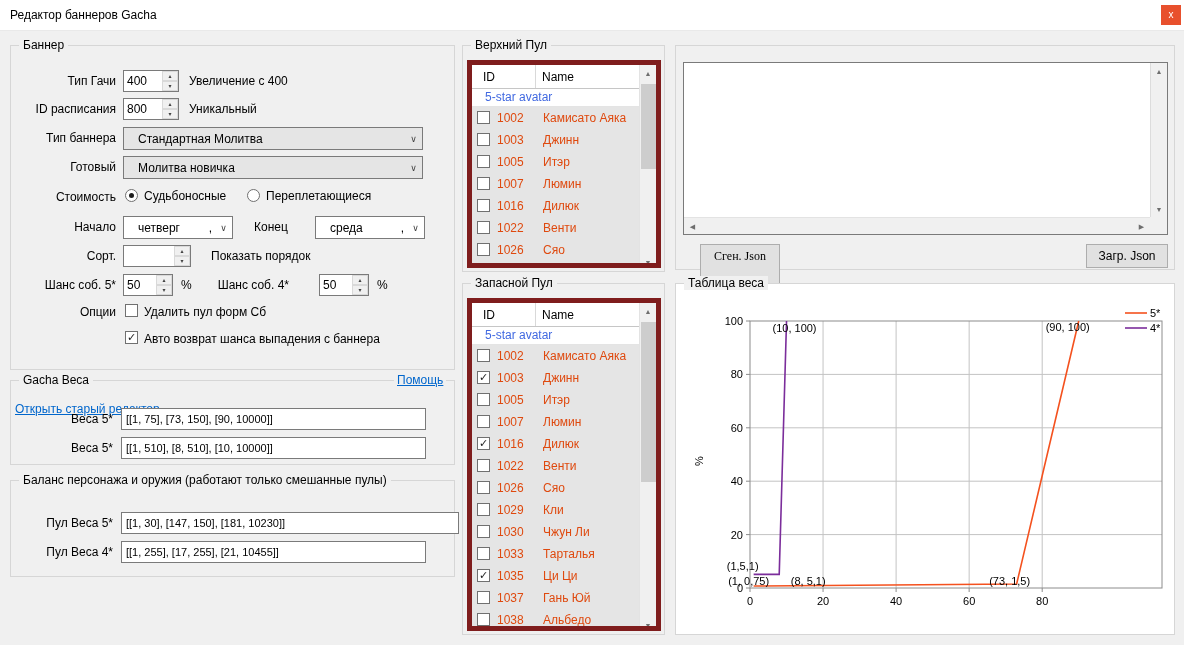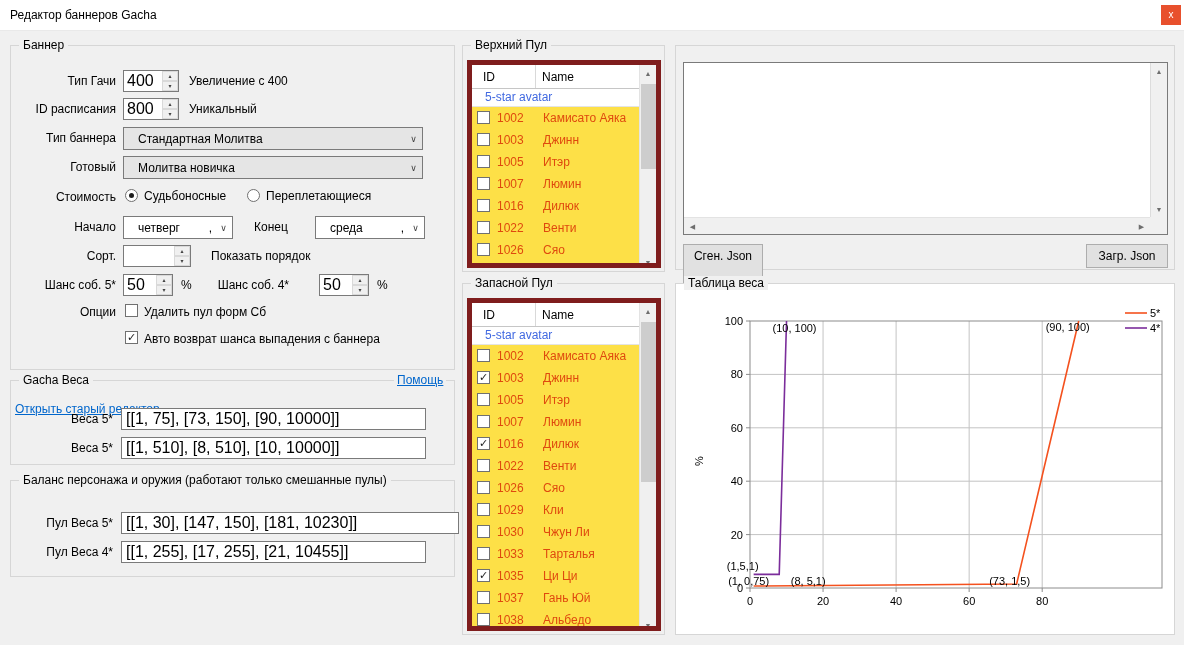--- a/index.html
+++ b/index.html
@@ -10,23 +10,23 @@
               border-bottom:1px solid #e9e9e9; }
   .title { position:absolute; left:10px; top:8px; white-space:nowrap; }
   .close-btn { position:absolute; right:3px; top:5px; width:20px; height:20px; background:#e8502d;
                color:#fff; font-size:10px; line-height:19px; text-align:center; cursor:pointer; }
   .client { position:absolute; left:0; top:31px; width:1184px; height:614px; }
   .group { position:absolute; border:1px solid #d6d6d6; }
   .group-label { position:absolute; top:-8px; left:8px; background:#f0f0f0; padding:0 4px; white-space:nowrap; }
   .lbl { position:absolute; white-space:nowrap; }
   .lbl.r { text-align:right; }
   .tbox { position:absolute; background:#fff; border:1px solid #7a7a7a; font-family:inherit;
-          font-size:16px; padding:2px 4px; outline:none; }
+          font-size:11px; padding:2px 4px; outline:none; }
   .spinner { position:absolute; height:22px; background:#fff; border:1px solid #7a7a7a; display:flex; }
-  .spin-input { flex:1; min-width:0; border:none; outline:none; font-family:inherit; font-size:16px; padding:1px 3px; }
+  .spin-input { flex:1; min-width:0; border:none; outline:none; font-family:inherit; font-size:12px; padding:1px 3px; }
   .spin-btns { width:16px; display:flex; flex-direction:column; }
   .spin-btn { flex:1; background:#f0f0f0; border:1px solid #d9d9d9; font-size:6px; line-height:8px;
               text-align:center; color:#444; cursor:pointer; }
   .combo { position:absolute; height:23px; border:1px solid #7a7a7a; background:#e5e5e5;
            display:flex; align-items:center; padding-left:14px; }
   .combo.white { background:#fff; }
   .combo .suffix { margin-left:auto; padding-right:3px; }
   .combo .arrow { width:17px; text-align:center; color:#444; font-size:9px; flex:none; }
   .combo .arrow.only { margin-left:auto; }
   .radio { position:absolute; display:flex; align-items:center; gap:6px; height:15px; }
@@ -39,21 +39,21 @@
   .btn { position:absolute; background:#e1e1e1; border:1px solid #adadad; text-align:center; cursor:pointer; }
   
   .pool-table { position:absolute; background:#fff; border:5px solid #7f1d1d; overflow:hidden; }
   .pool-header { height:24px; border-bottom:1px solid #c6c6c6; position:relative; background:#fff; }
   .pool-header .hid { position:absolute; left:11px; top:5px; }
   .pool-header .hname { position:absolute; left:70px; top:5px; }
   .pool-header .vline { position:absolute; left:63px; top:0; width:1px; height:100%; background:#d9d9d9; }
   .pool-cat { height:18px; line-height:17px; padding-left:13px; color:#4169e1; border-bottom:1px solid #e4e4e4;
               background:#fff; }
   .pool-body { position:relative; overflow:hidden; }
-  .pool-row { height:22px; position:relative; background:#fde047; }
+  .pool-row { height:22px; position:relative; background:#e5e5e5; }
   .pool-row .cb { position:absolute; left:5px; top:4px; }
   .pool-id { position:absolute; left:25px; top:4px; color:#df490e; }
   .pool-name { position:absolute; left:71px; top:4px; color:#df490e; white-space:nowrap; }
   
   .vscroll { position:absolute; width:17px; background:#f0f0f0; border-left:1px solid #e3e3e3; }
   .sarrow { position:absolute; left:0; right:0; height:17px; font-size:7px; line-height:17px;
             text-align:center; color:#6e6e6e; cursor:pointer; }
   .sarrow.up { top:0; } .sarrow.down { bottom:0; }
   .vthumb { position:absolute; left:1px; width:15px; background:#cdcdcd; }
   .hscroll { position:absolute; height:17px; background:#f0f0f0; border-top:1px solid #e3e3e3; }
@@ -347,21 +347,21 @@
       <div class="vscroll" style="top:0;right:0;height:155px;border-left:1px solid #dcdcdc;">
         <div class="sarrow up">▲</div>
         <div class="sarrow down">▼</div>
       </div>
       <div class="hscroll" style="left:0;bottom:0;right:17px;">
         <div class="harrow left">◀</div>
         <div class="harrow right">▶</div>
       </div>
       <div class="corner"></div>
     </div>
-    <div class="btn" style="left:7px;top:198px;width:80px;height:40px;line-height:22px;">Сген. Json</div>
+    <div class="btn" style="left:24px;top:198px;width:80px;height:40px;line-height:22px;font-family:Liberation Serif, serif;">Сген. Json</div>
     <div class="btn" style="left:410px;top:198px;width:82px;height:24px;line-height:22px;">Загр. Json</div>
   </div>
 
   <div class="group" style="left:675px; top:252px; width:500px; height:352px;">
     <div class="chart-bg"></div>
     <span class="group-label">Таблица веса</span>
     <svg id="weight-chart" width="492" height="336" viewBox="0 0 492 336" style="position:absolute;left:3px;top:12px;">
         <line x1="144.05" y1="25" x2="144.05" y2="292" stroke="#c3c3c3"></line>
         <line x1="217.1" y1="25" x2="217.1" y2="292" stroke="#c3c3c3"></line>
         <line x1="290.15" y1="25" x2="290.15" y2="292" stroke="#c3c3c3"></line>

